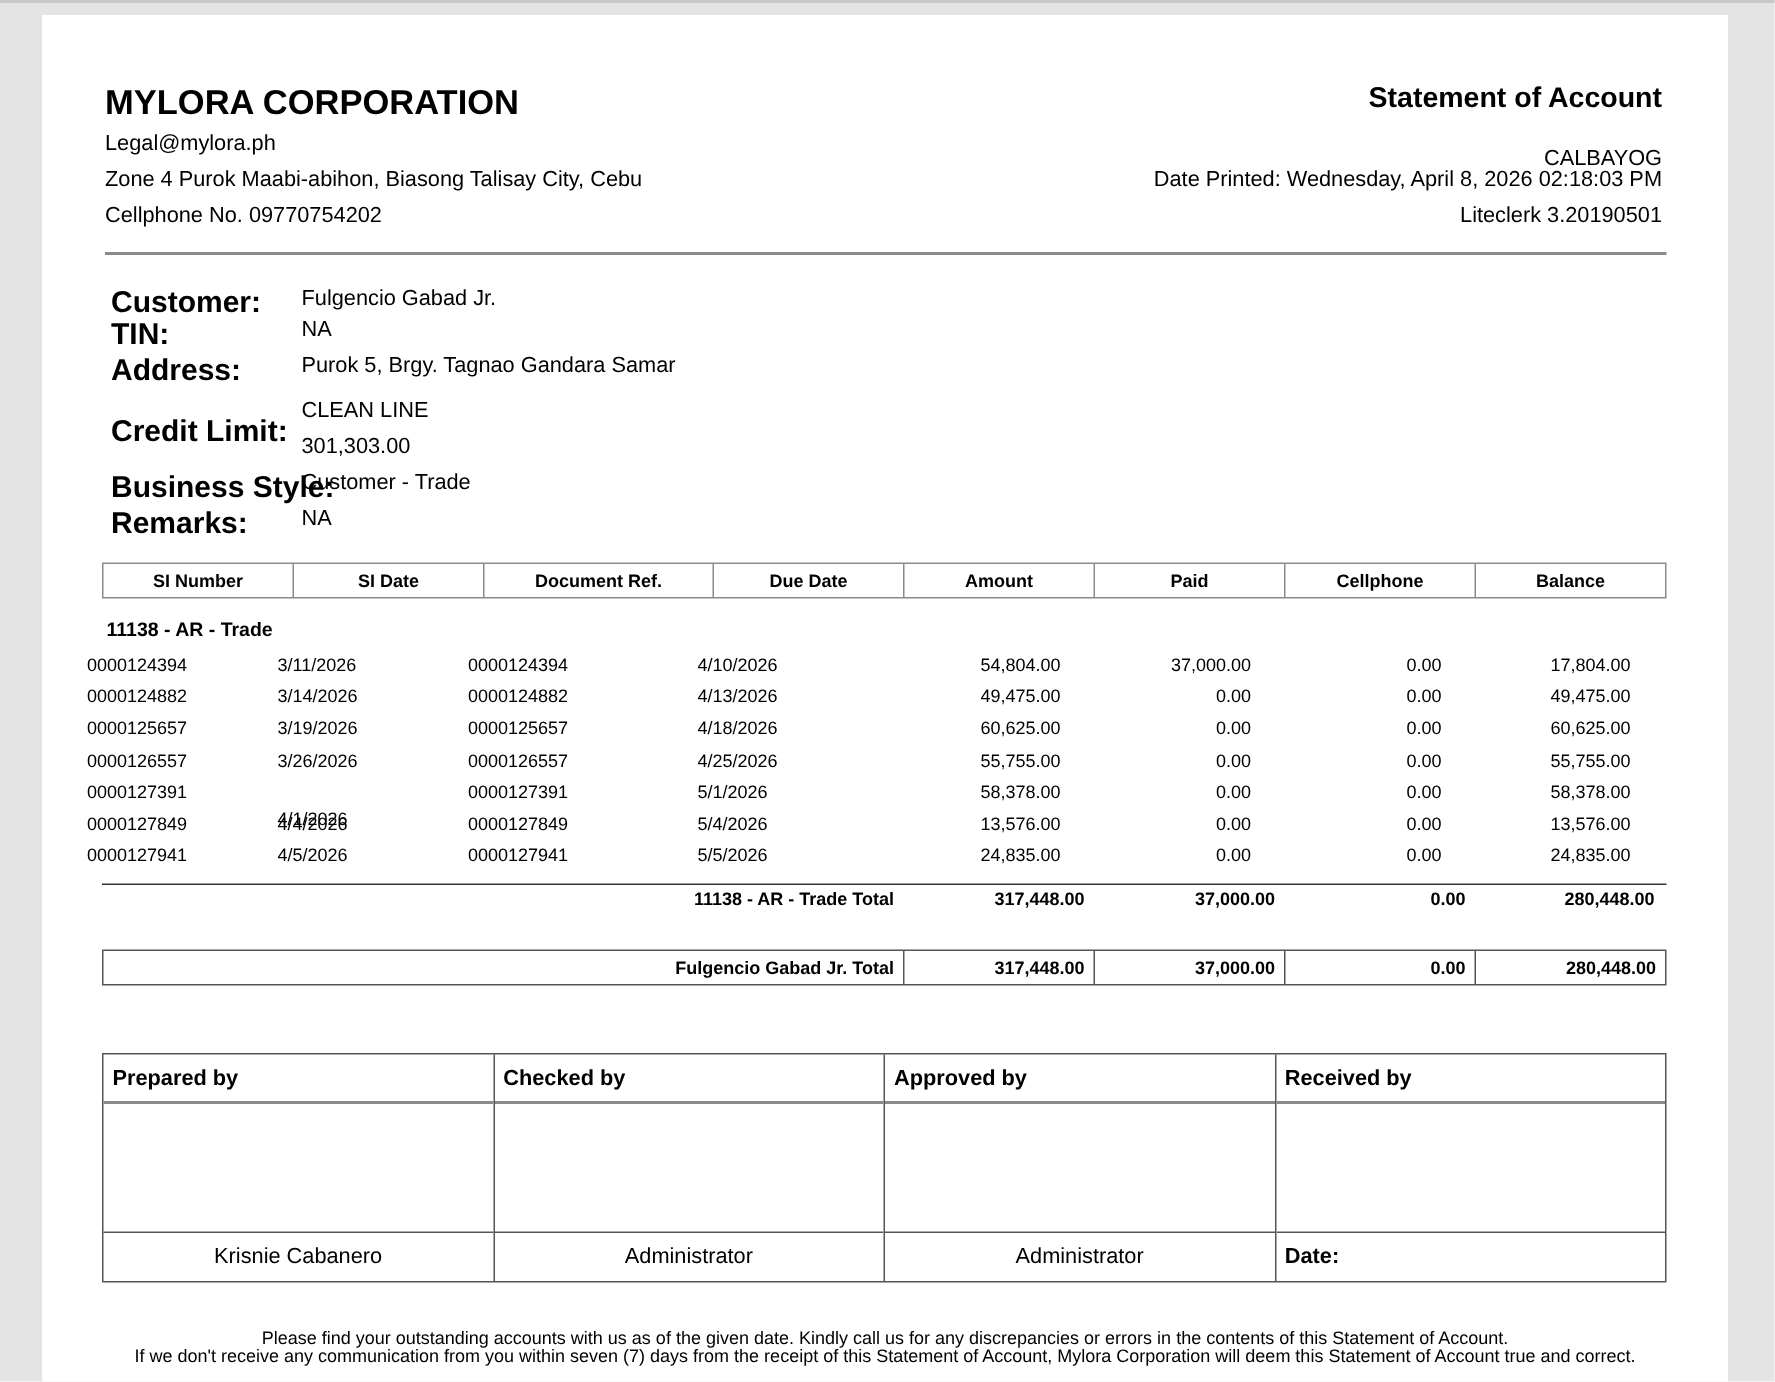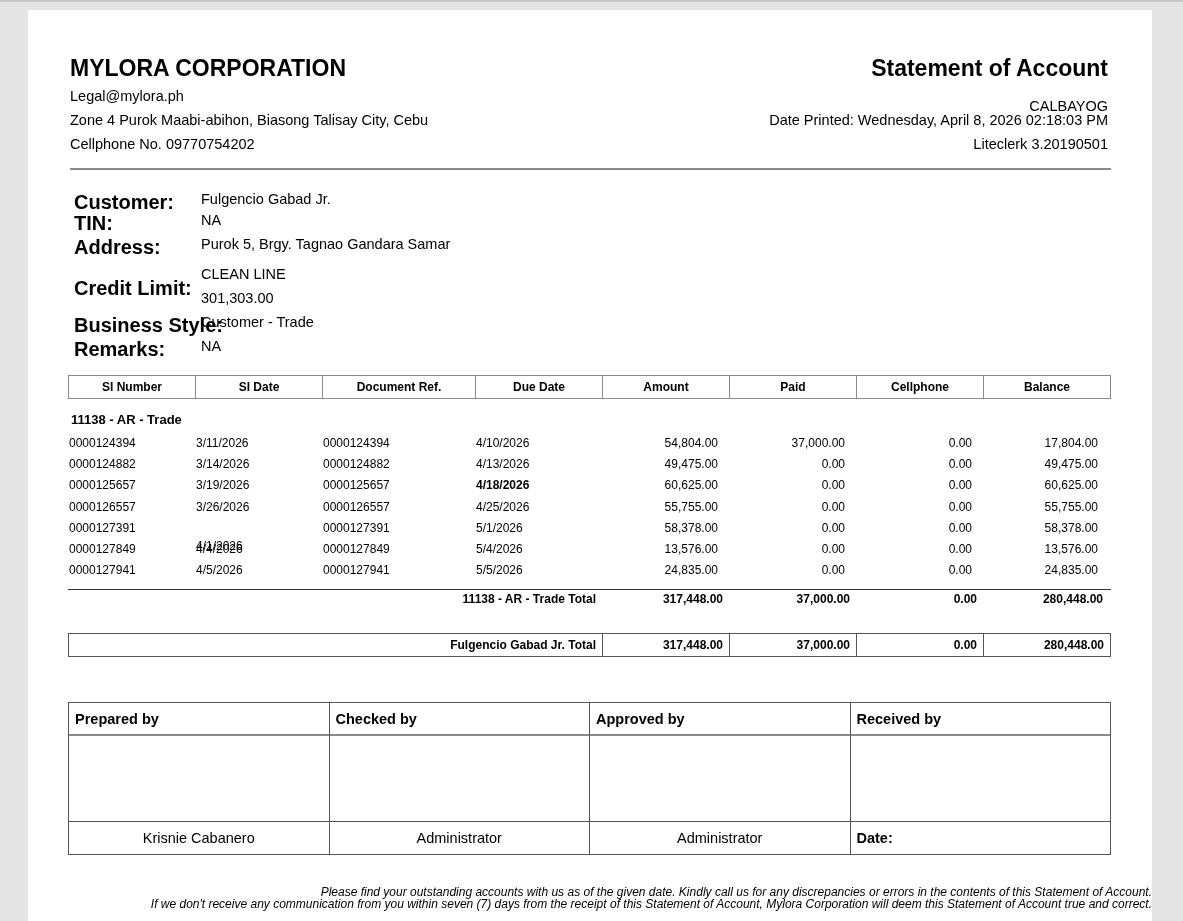--- a/index.html
+++ b/index.html
@@ -14,39 +14,39 @@
   }
   .sheet {
     position:absolute; left:28px; top:8px; width:1124px; height:913px;
     background:#fff;
   }
   .abs { position:absolute; white-space:nowrap; }
   .company-name { left:42px; top:45px; font-size:23px; font-weight:bold; }
   .hdr-line { font-size:14.5px; }
   .left-line { left:42px; }
   .right-col { right:44px; text-align:right; }
-  .doc-title { top:45px; font-size:23px; font-weight:bold; }
+  .doc-title { top:45px; font-size:19px; font-weight:bold; }
   .rule { position:absolute; left:42px; width:1041px; top:158px; height:2px; background:#8a8a8a; }
 
   .info-label { left:46px; font-size:20px; font-weight:bold; }
   .info-value { left:173px; font-size:14.5px; }
 
   
   .grid-head {
     position:absolute; left:40px; top:365px; width:1043px; height:24px;
     border:1px solid #8a8a8a; box-sizing:border-box; display:flex;
   }
   .grid-head .hc {
     flex:0 0 auto; font-size:12px; font-weight:bold; text-align:center;
     line-height:22px; border-right:1px solid #8a8a8a; box-sizing:border-box;
   }
   .grid-head .hc:last-child { border-right:none; }
   .group-title { left:43px; top:402px; font-size:13px; font-weight:bold; }
 
-  .rows { position:absolute; left:35px; top:422px; width:1043px; }
+  .rows { position:absolute; left:24px; top:422px; width:1043px; }
   .row { display:flex; height:21.3px; align-items:center; font-size:12px; }
   .cell { box-sizing:border-box; padding:0 6px; }
   .cell.num { text-align:right; }
   .sep { position:absolute; left:40px; width:1043px; top:579px; height:1px; background:#333; }
 
   .total-row {
     position:absolute; left:40px; width:1043px; height:24px; display:flex; align-items:center;
     font-size:12px; font-weight:bold; box-sizing:border-box;
   }
   .total-row .cell { height:100%; display:flex; align-items:center; justify-content:flex-end; }
@@ -60,21 +60,21 @@
     position:absolute; left:40px; top:692px; width:1043px; height:153px;
     border:1px solid #555; box-sizing:border-box; display:flex;
   }
   .sig-col { flex:1 1 0; border-right:1px solid #555; display:flex; flex-direction:column; }
   .sig-col:last-child { border-right:none; }
   .sig-head { height:33px; border-bottom:2px solid #8a8a8a; font-size:14.5px; font-weight:bold; padding-left:6px; line-height:33px; box-sizing:border-box; }
   .sig-space { flex:1; border-bottom:1px solid #555; }
   .sig-name { height:32px; line-height:32px; font-size:14.5px; text-align:center; }
   .sig-name.left { text-align:left; padding-left:6px; font-weight:bold; }
 
-  .footer { left:0; width:1124px; text-align:right; font-size:12px; font-style:italic; line-height:13px; }
+  .footer { left:0; width:1124px; text-align:center; font-size:12px; line-height:13px; }
 </style>
 </head>
 <body>
 
 <div class="sheet">
 
   <div class="abs company-name">MYLORA CORPORATION</div>
   <div class="abs hdr-line left-line" style="top:78px">Legal@mylora.ph</div>
   <div class="abs hdr-line left-line" style="top:102px">Zone 4 Purok Maabi-abihon, Biasong Talisay City, Cebu</div>
   <div class="abs hdr-line left-line" style="top:126px">Cellphone No. 09770754202</div>
@@ -131,21 +131,21 @@
         <div class="cell" style="width: 127px;">4/13/2026</div>
         <div class="cell num" style="width: 127px;">49,475.00</div>
         <div class="cell num" style="width: 127px;">0.00</div>
         <div class="cell num" style="width: 127px;">0.00</div>
         <div class="cell num" style="width: 126px;">49,475.00</div>
       </div>
       <div class="row">
         <div class="cell" style="width: 127px;">0000125657</div>
         <div class="cell" style="width: 127px;">3/19/2026</div>
         <div class="cell" style="width: 153px;">0000125657</div>
-        <div class="cell" style="width: 127px; font-weight: bold;">4/18/2026</div>
+        <div class="cell" style="width: 127px;">4/18/2026</div>
         <div class="cell num" style="width: 127px;">60,625.00</div>
         <div class="cell num" style="width: 127px;">0.00</div>
         <div class="cell num" style="width: 127px;">0.00</div>
         <div class="cell num" style="width: 126px;">60,625.00</div>
       </div>
       <div class="row">
         <div class="cell" style="width: 127px;">0000126557</div>
         <div class="cell" style="width: 127px;">3/26/2026</div>
         <div class="cell" style="width: 153px;">0000126557</div>
         <div class="cell" style="width: 127px;">4/25/2026</div>

